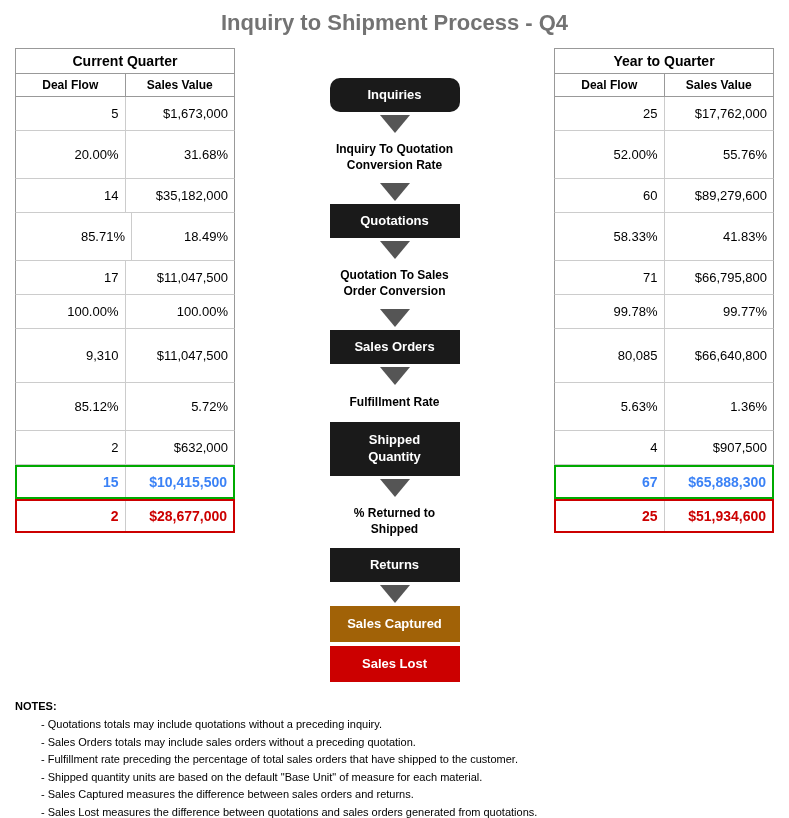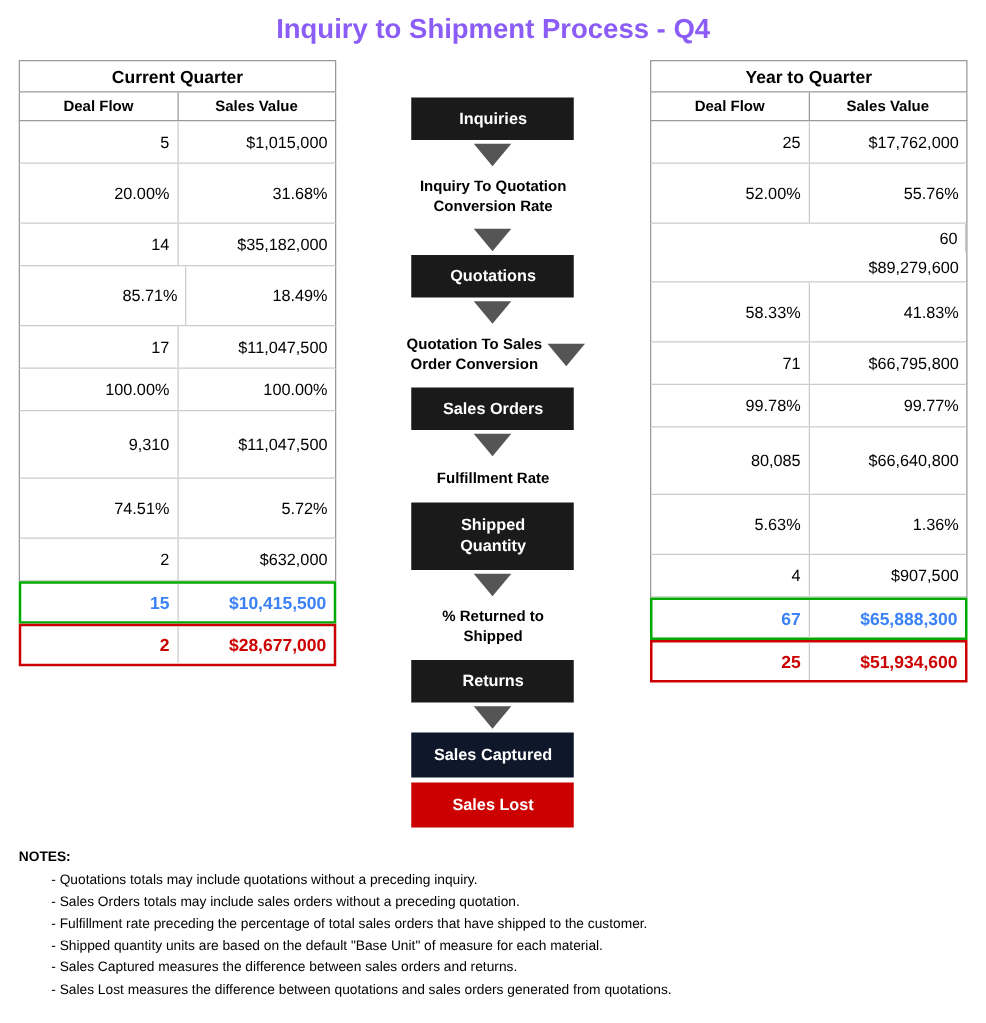--- a/index.html
+++ b/index.html
@@ -5,34 +5,34 @@
     * { box-sizing: border-box; margin: 0; padding: 0; }
     body {
       font-family: Arial, sans-serif;
       background: #fff;
       width: 789px;
       min-height: 818px;
       padding: 10px 15px;
     }
     h1.page-title {
       text-align: center;
-      color: #8b5cf6;
+      color: #737373;
       font-size: 22px;
       font-weight: bold;
       margin-bottom: 12px;
     }
     .main-layout {
       display: flex;
       align-items: flex-start;
       justify-content: space-between;
       gap: 0;
     }
     
     .panel {
-      width: 254px;
+      width: 220px;
     }
     .panel-header {
       text-align: center;
       font-weight: bold;
       font-size: 14px;
       border: 1px solid #999;
       padding: 4px 2px;
       background: #fff;
     }
     .col-headers {
@@ -101,21 +101,21 @@
       width: 130px;
       background: #1a1a1a;
       color: #fff;
       font-weight: bold;
       font-size: 13px;
       text-align: center;
       padding: 6px 4px;
       margin: 2px auto;
     }
     .center-btn.green-btn {
-      background: #0f172a;
+      background: #a16207;
     }
     .center-btn.red-btn {
       background: #cc0000;
       text-align: center;
     }
     .center-label {
       font-size: 12px;
       font-weight: bold;
       text-align: center;
       padding: 4px 4px;
@@ -156,21 +156,21 @@
   <div class="panel">
     <div class="panel-header">Current Quarter</div>
     <div class="col-headers">
       <div class="col-header">Deal Flow</div>
       <div class="col-header">Sales Value</div>
     </div>
 
     <div id="left-rows">
         <div class="data-row" style="min-height: 34px;">
           <div class="data-cell">5</div>
-          <div class="data-cell">$1,015,000</div>
+          <div class="data-cell">$1,673,000</div>
         </div>
         <div class="data-row" style="min-height: 48px;">
           <div class="data-cell">20.00%</div>
           <div class="data-cell">31.68%</div>
         </div>
         <div class="data-row" style="min-height: 34px;">
           <div class="data-cell">14</div>
           <div class="data-cell">$35,182,000</div>
         </div>
         <div class="data-row" style="min-height: 48px; padding-left: 13px;">
@@ -183,21 +183,21 @@
         </div>
         <div class="data-row" style="min-height: 34px;">
           <div class="data-cell">100.00%</div>
           <div class="data-cell">100.00%</div>
         </div>
         <div class="data-row" style="min-height: 54px;">
           <div class="data-cell">9,310</div>
           <div class="data-cell">$11,047,500</div>
         </div>
         <div class="data-row" style="min-height: 48px;">
-          <div class="data-cell">74.51%</div>
+          <div class="data-cell">85.12%</div>
           <div class="data-cell">5.72%</div>
         </div>
         <div class="data-row" style="min-height: 34px;">
           <div class="data-cell">2</div>
           <div class="data-cell">$632,000</div>
         </div>
         <div class="data-row highlight-green" style="min-height: 34px;">
           <div class="data-cell">15</div>
           <div class="data-cell">$10,415,500</div>
         </div>
@@ -205,33 +205,33 @@
           <div class="data-cell">2</div>
           <div class="data-cell">$28,677,000</div>
         </div>
       </div>
   </div>
 
   <div class="center-col">
     <div class="center-spacer"></div>
     <div id="center-items">
         <div style="width: 100%; min-height: 34px; display: flex; flex-direction: column; align-items: center; justify-content: center;">
-          <div class="center-btn" style="min-height: 34px; display: flex; align-items: center; justify-content: center; white-space: pre-line; line-height: 1.3;">Inquiries</div>
+          <div class="center-btn" style="min-height: 34px; display: flex; align-items: center; justify-content: center; white-space: pre-line; line-height: 1.3; border-radius: 10px;">Inquiries</div>
           <div class="arrow-down"></div>
         </div>
         <div style="width: 100%; min-height: 48px; display: flex; flex-direction: column; align-items: center; justify-content: center;">
           <div class="center-label" style="white-space: pre-line; min-height: 48px;">Inquiry To Quotation
 Conversion Rate</div>
           <div class="arrow-down"></div>
         </div>
         <div style="width: 100%; min-height: 34px; display: flex; flex-direction: column; align-items: center; justify-content: center;">
           <div class="center-btn" style="min-height: 34px; display: flex; align-items: center; justify-content: center; white-space: pre-line; line-height: 1.3;">Quotations</div>
           <div class="arrow-down"></div>
         </div>
-        <div style="width: 100%; min-height: 48px; display: flex; align-items: center; justify-content: center;">
+        <div style="width: 100%; min-height: 48px; display: flex; flex-direction: column; justify-content: center;">
           <div class="center-label" style="white-space: pre-line; min-height: 48px;">Quotation To Sales
 Order Conversion</div>
           <div class="arrow-down"></div>
         </div>
         <div style="width: 100%; min-height: 34px; display: flex; flex-direction: column; align-items: center; justify-content: space-between;">
           <div class="center-btn" style="min-height: 34px; display: flex; align-items: center; justify-content: center; white-space: pre-line; line-height: 1.3;">Sales Orders</div>
           <div class="arrow-down"></div>
         </div>
         <div style="width: 100%; min-height: 34px; display: flex; flex-direction: column; align-items: center; justify-content: center;">
           <div class="center-label" style="white-space: pre-line; min-height: 34px;">Fulfillment Rate</div>
@@ -266,21 +266,21 @@
     </div>
     <div id="right-rows">
         <div class="data-row" style="min-height: 34px;">
           <div class="data-cell">25</div>
           <div class="data-cell">$17,762,000</div>
         </div>
         <div class="data-row" style="min-height: 48px;">
           <div class="data-cell">52.00%</div>
           <div class="data-cell">55.76%</div>
         </div>
-        <div class="data-row" style="min-height: 34px; flex-direction: column;">
+        <div class="data-row" style="min-height: 34px;">
           <div class="data-cell">60</div>
           <div class="data-cell">$89,279,600</div>
         </div>
         <div class="data-row" style="min-height: 48px;">
           <div class="data-cell">58.33%</div>
           <div class="data-cell">41.83%</div>
         </div>
         <div class="data-row" style="min-height: 34px;">
           <div class="data-cell">71</div>
           <div class="data-cell">$66,795,800</div>

